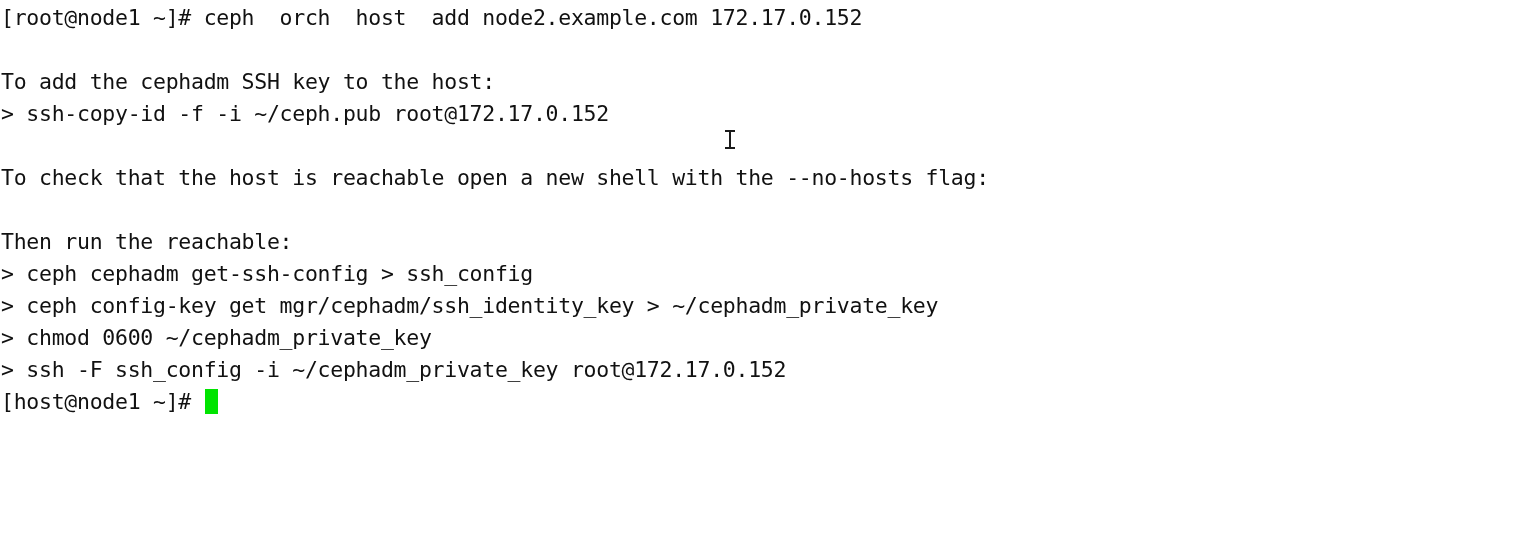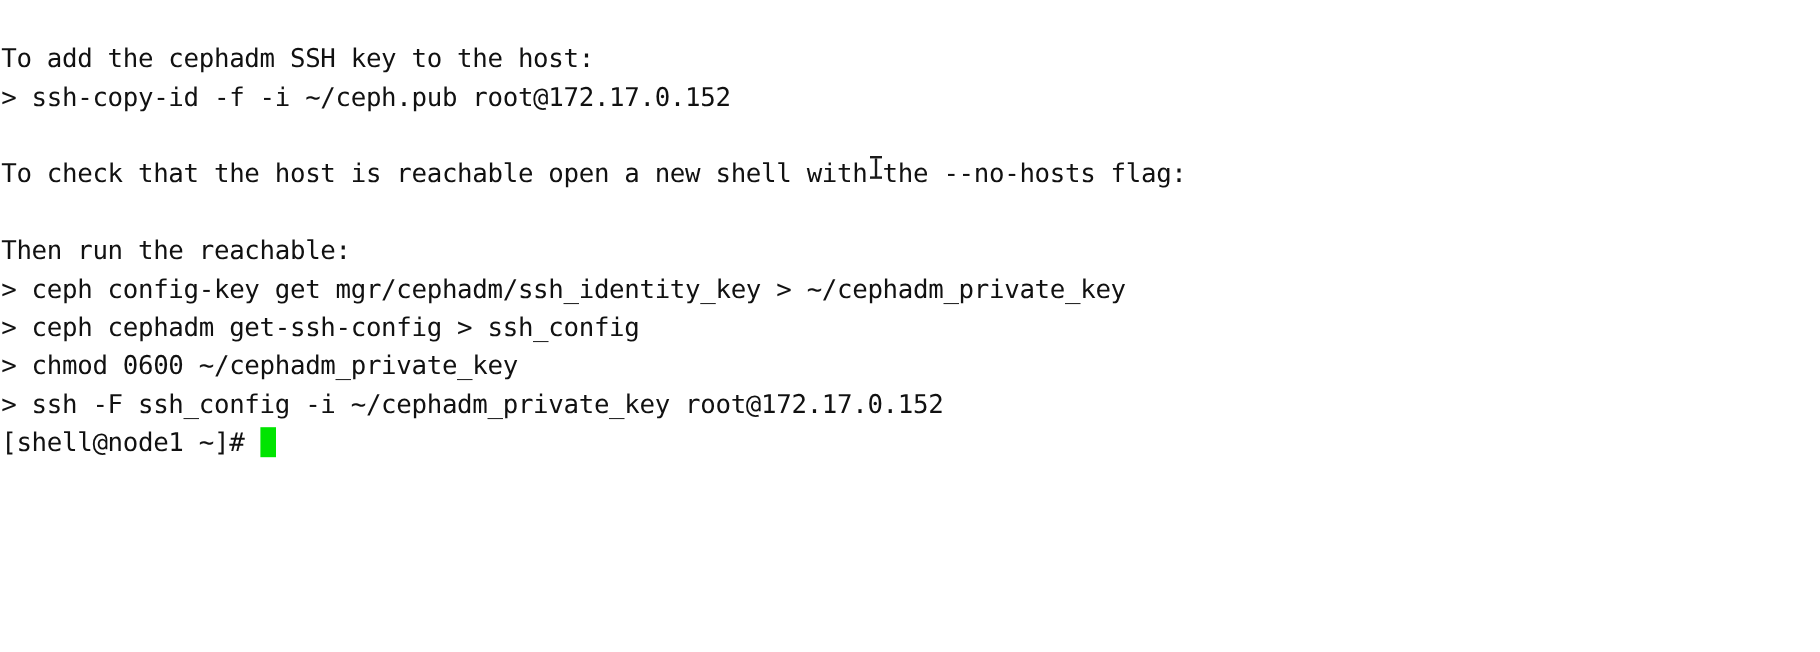--- a/index.html
+++ b/index.html
@@ -71,32 +71,33 @@
     height: 2px;
     background: #1a1a1a;
   }
 </style>
 </head>
 <body>
 
 <div id="terminal">
   <div class="term-body">
 
+    <span class="line">[root@node1 ~]# ceph  orch  host  add node2.example.com 172.17.0.152</span>
     <span class="line blank"></span>
     <span class="line">To add the cephadm SSH key to the host:</span>
     <span class="line">&gt; ssh-copy-id -f -i ~/ceph.pub root@172.17.0.152</span>
     <span class="line blank"></span>
     <span class="line">To check that the host is reachable open a new shell with the --no-hosts flag:</span>
     <span class="line blank"></span>
     <span class="line">Then run the reachable:</span>
+    <span class="line">&gt; ceph cephadm get-ssh-config &gt; ssh_config</span>
     <span class="line">&gt; ceph config-key get mgr/cephadm/ssh_identity_key &gt; ~/cephadm_private_key</span>
-    <span class="line">&gt; ceph cephadm get-ssh-config &gt; ssh_config</span>
     <span class="line">&gt; chmod 0600 ~/cephadm_private_key</span>
     <span class="line">&gt; ssh -F ssh_config -i ~/cephadm_private_key root@172.17.0.152</span>
-    <span class="line"><span>[shell@node1 ~]# </span><span class="cursor-block"></span></span>
+    <span class="line"><span>[host@node1 ~]# </span><span class="cursor-block"></span></span>
 
   </div>
 
   <div id="mouse-ibeam">
     <div class="ib-top"></div>
     <div class="ib-stem"></div>
     <div class="ib-bottom"></div>
   </div>
 </div>
 

